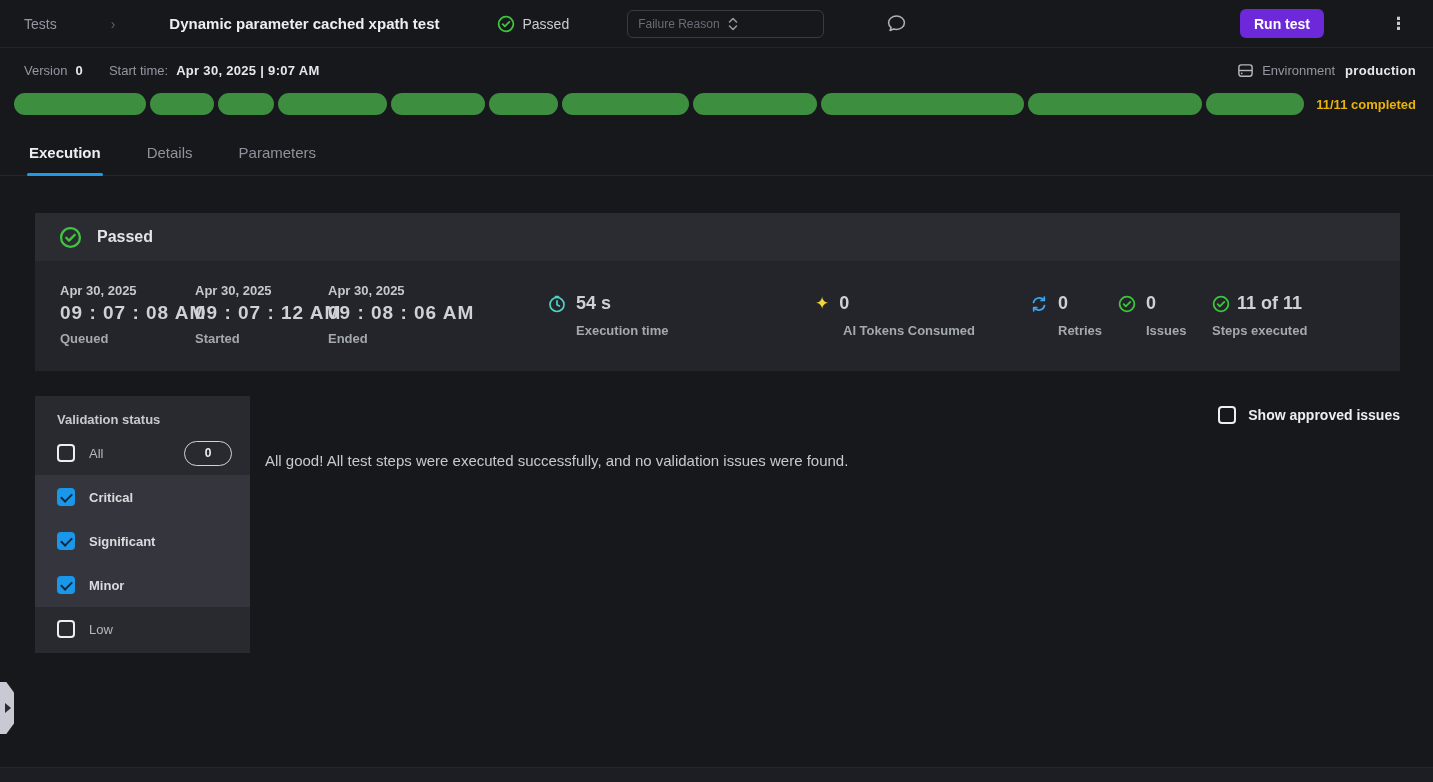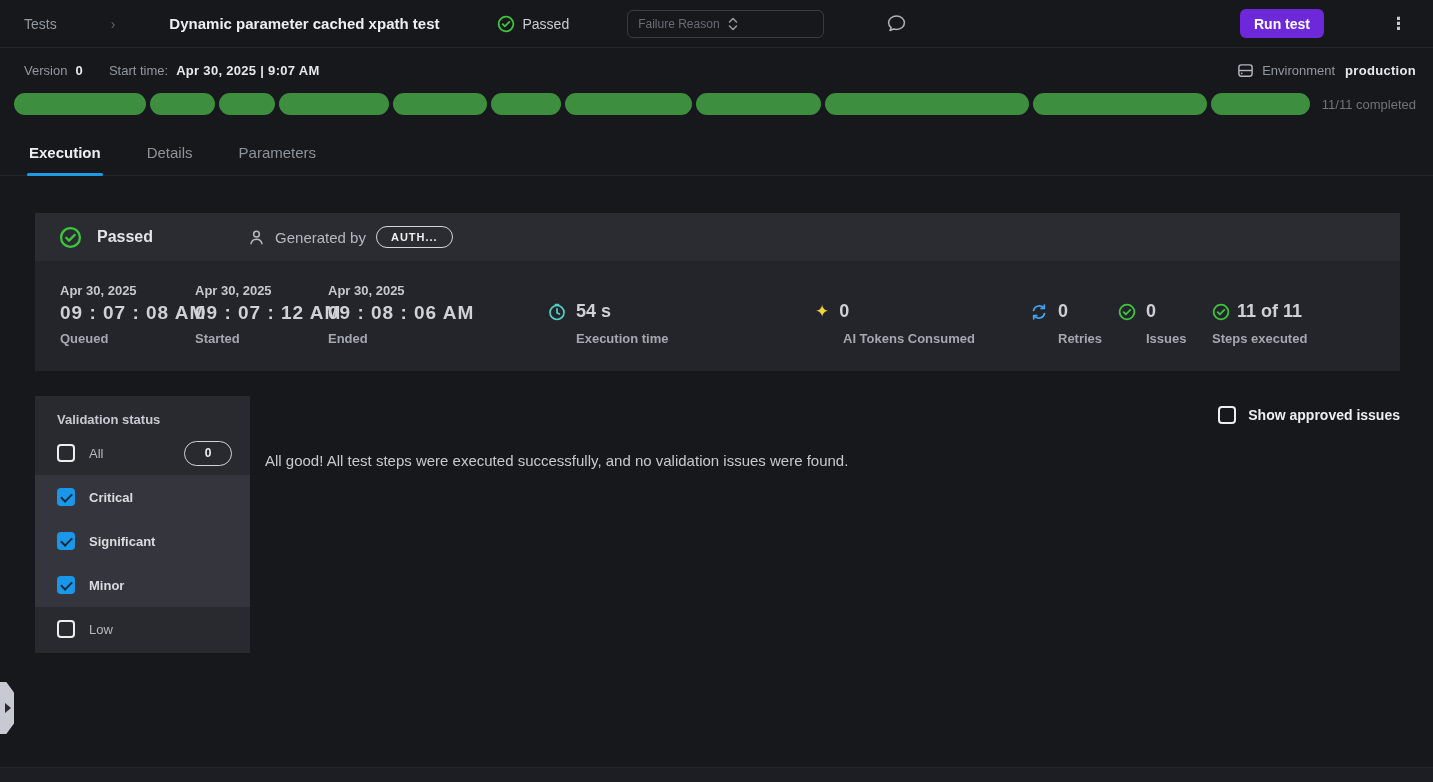--- a/index.html
+++ b/index.html
@@ -36,42 +36,42 @@
   .metarow { height:44px; display:flex; align-items:center; padding:0 17px 0 24px; font-size:13px; }
   .mlabel { color:#9298a0; }
   .mval { color:#e6e8eb; font-weight:bold; margin-left:8px; letter-spacing:.3px; }
   .meta-start { margin-left:26px; }
   .metarow .spacer { flex:1; }
   .envwrap { display:flex; align-items:center; gap:8px; }
   
   .progress-row { display:flex; align-items:center; padding:0 17px 0 14px; gap:12px; height:24px; }
   .pbar { flex:1; display:flex; gap:4px; height:22px; }
   .pseg { background:#3e8e40; border-radius:11px; flex-basis:0; }
-  .pdone { color:#737373; font-size:13px; font-weight:normal; white-space:nowrap; }
+  .pdone { color:#eab308; font-size:13px; font-weight:bold; white-space:nowrap; }
   
   .tabs { margin-top:18px; display:flex; gap:42px; padding:0 0 0 27px;
     border-bottom:1px solid #25262b; }
   .tab { font-size:15px; color:#8d939b; padding:10px 2px 14px; cursor:pointer; position:relative; }
   .tab.active { color:#eceef0; font-weight:bold; }
   .tab.active::after { content:""; position:absolute; left:0; right:0; bottom:-1px;
     height:3px; background:#1e9be8; border-radius:2px; }
   
   .card { position:absolute; left:35px; top:213px; width:1365px; }
   .card-head { height:48px; background:#2b2c32; display:flex; align-items:center; padding:0 24px; }
   .card-head .pass-label { font-size:16px; font-weight:bold; color:#e2e4e8; margin-left:15px; }
   .gen-wrap { display:flex; align-items:center; margin-left:95px; gap:10px; }
   .gen-label { color:#b4b8bf; font-size:15px; }
   .auth-badge { border:1.5px solid #d3d6dc; border-radius:999px; padding:4px 14px;
     font-size:11px; font-weight:bold; color:#eceef0; letter-spacing:1px; cursor:pointer; }
   .card-body { position:relative; height:110px; background:#24252a; }
   .ts { position:absolute; top:22px; }
   .ts-date { font-size:13px; color:#c5c8cd; font-weight:bold; }
   .ts-time { font-size:19px; color:#ced1d6; font-weight:bold; letter-spacing:1px; margin-top:4px; }
   .ts-label { font-size:13px; color:#a4a8af; font-weight:bold; margin-top:7px; }
-  .metric { position:absolute; top:40px; }
+  .metric { position:absolute; top:32px; }
   .metric .mrow { display:flex; align-items:center; gap:10px; }
   .metric .mvalue { font-size:18px; color:#ced1d6; font-weight:bold; }
   .metric .mlab { font-size:13px; color:#a4a8af; font-weight:bold; margin-top:9px; margin-left:28px; }
   .metric.steps .mlab { margin-left:0; }
   
   .vpanel { position:absolute; left:35px; top:396px; width:215px; background:#292a30; padding-bottom:2px; }
   .vtitle { font-size:13px; font-weight:bold; color:#c6c9cf; padding:16px 0 4px 22px; }
   .vrow { height:44px; display:flex; align-items:center; padding:0 18px 0 22px; cursor:pointer; }
   .vrow.hl { background:#35363d; }
   .vrow .vlabel { margin-left:14px; font-size:13px; color:#b4b8bf; flex:1; }
@@ -176,30 +176,20 @@
 
 <div class="card">
   <div class="card-head">
     <span>
       <svg width="23" height="23" viewBox="0 0 20 20">
           <circle cx="10" cy="10" r="8.2" fill="none" stroke="#3dc53d" stroke-width="2"></circle>
           <path d="M6.3 10.2l2.4 2.5 5-5" fill="none" stroke="#3dc53d" stroke-width="2" stroke-linecap="round" stroke-linejoin="round"></path>
         </svg>
     </span>
     <span class="pass-label">Passed</span>
-    <span class="gen-wrap">
-      <span>
-        <svg width="17" height="17" viewBox="0 0 18 18">
-            <circle cx="9" cy="5.5" r="3" fill="none" stroke="#b4b8bf" stroke-width="1.6"></circle>
-            <path d="M3.2 15.5c.8-3 3-4.6 5.8-4.6s5 1.6 5.8 4.6" fill="none" stroke="#b4b8bf" stroke-width="1.6" stroke-linecap="round"></path>
-          </svg>
-      </span>
-      <span class="gen-label">Generated by</span>
-      <span class="auth-badge">AUTH...</span>
-    </span>
   </div>
   <div class="card-body">
     <div class="ts" style="left:25px">
       <div class="ts-date">Apr 30, 2025</div>
       <div class="ts-time">09 : 07 : 08 AM</div>
       <div class="ts-label">Queued</div>
     </div>
     <div class="ts" style="left:160px">
       <div class="ts-date">Apr 30, 2025</div>
       <div class="ts-time">09 : 07 : 12 AM</div>

